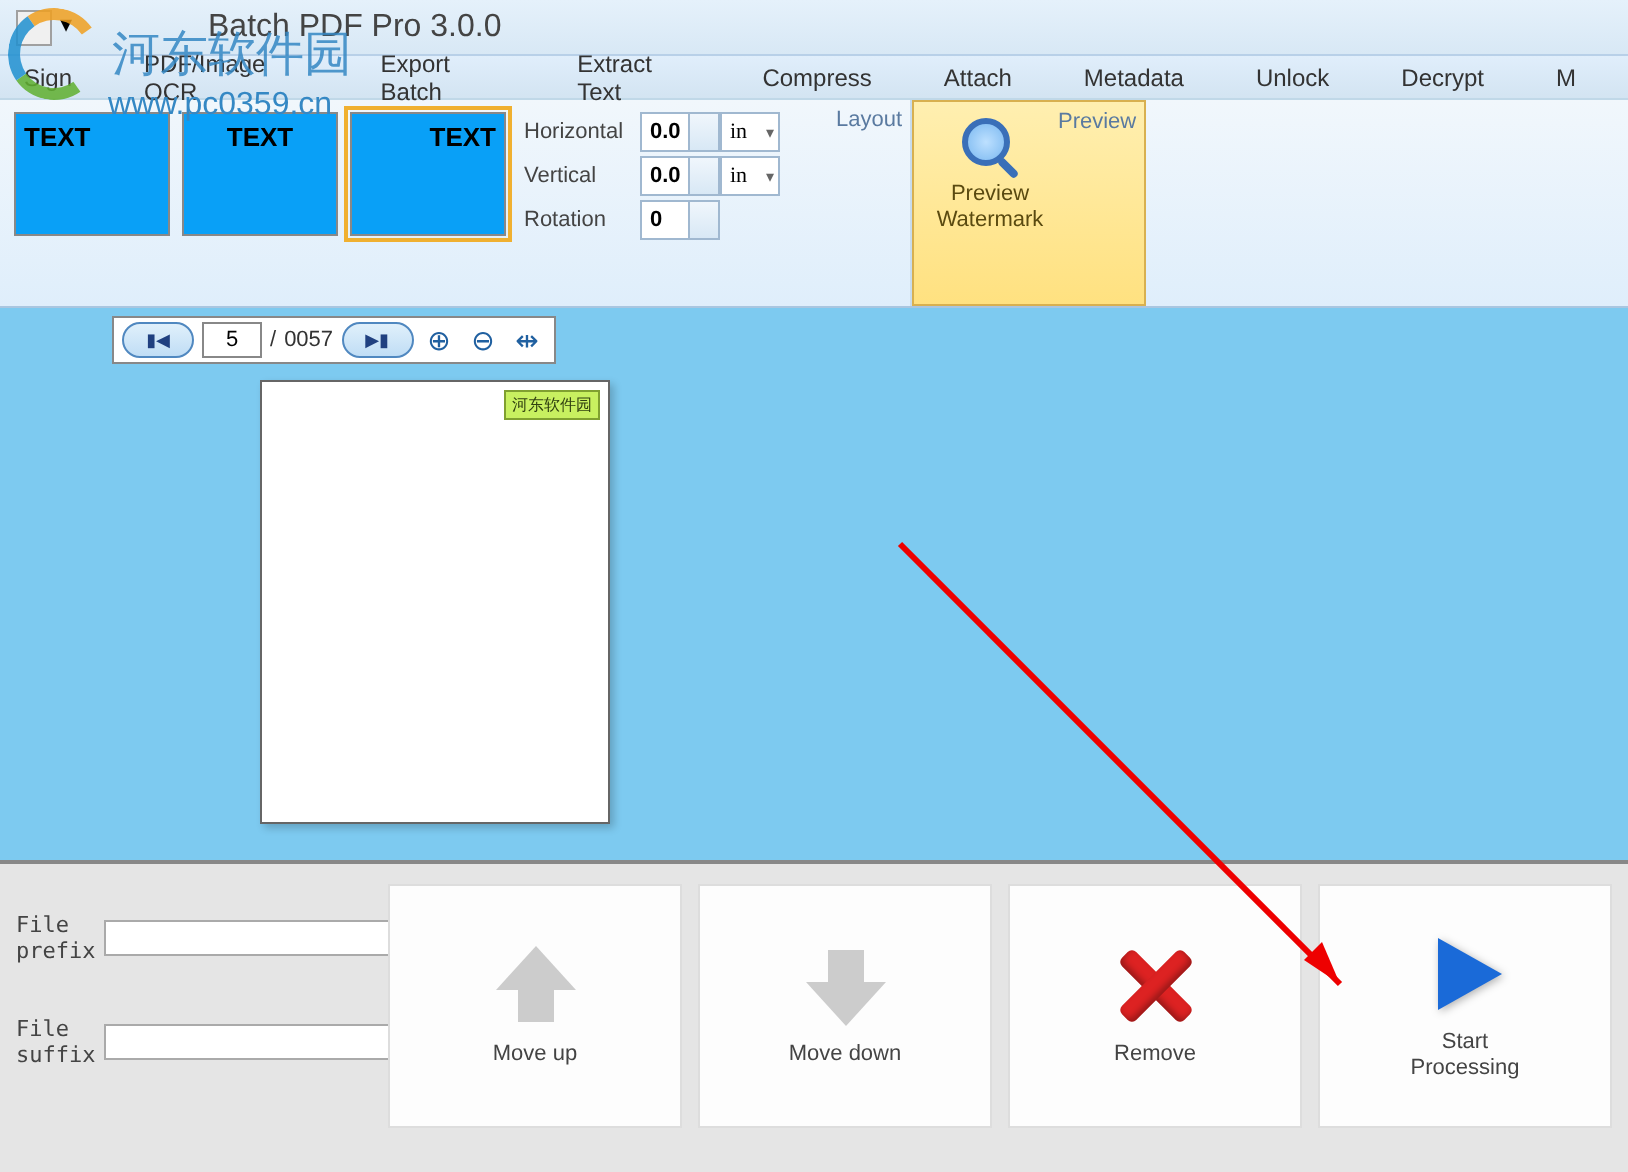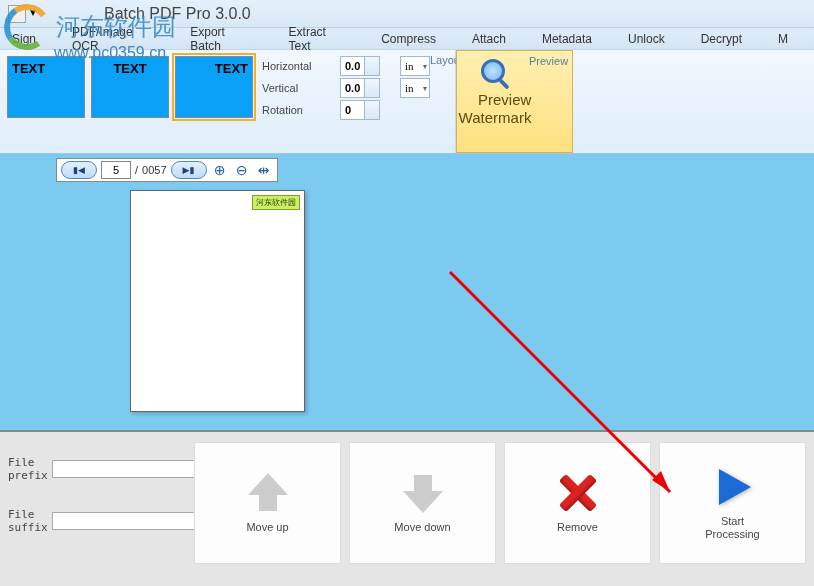--- a/index.html
+++ b/index.html
@@ -12,32 +12,32 @@
 .menu-item:first-child { padding-left: 4px; }
 .ribbon { height: 104px; background: linear-gradient(#f1f7fc, #dfeefb); border-bottom: 1px solid #a9c6e0; display: flex; }
 .ribbon-group { display: flex; flex-direction: row; padding: 2px 4px; border-right: 1px solid #c8dced; }
 .ribbon-group-content { flex: 1; display: flex; align-items: flex-start; }
 .ribbon-group-label { text-align: center; color: #5a7aa0; font-size: 11px; padding: 2px 0; }
 .layout-thumb { width: 78px; height: 62px; background: #09a0f7; border: 1px solid #888; margin: 4px 3px; display: flex; align-items: flex-start; justify-content: flex-start; padding: 4px; font-weight: bold; font-size: 13px; color: #000; cursor: pointer; }
 .layout-thumb.selected { outline: 2px solid #f0b030; outline-offset: 1px; background: #09a0f7; }
 .layout-thumb:nth-child(2) { justify-content: center; }
 .layout-thumb:nth-child(3) { justify-content: flex-end; }
 .layout-controls { display: flex; flex-direction: column; padding: 4px 0 0 6px; gap: 2px; }
-.layout-row { display: flex; align-items: center; gap: 20px; }
+.layout-row { display: flex; align-items: center; gap: 0; }
 .layout-row label { width: 58px; color: #444; font-size: 11px; }
 .spinner { width: 40px; height: 20px; border: 1px solid #a0b8d0; background: #fff; position: relative; display: flex; align-items: center; padding-left: 4px; font-size: 11px; font-weight: bold; }
 .spinner::after { content: ""; position: absolute; right: 0; top: 0; width: 14px; height: 100%; background: linear-gradient(#f0f6fc, #d8e8f5); border-left: 1px solid #a0b8d0; }
 .unit-sel { width: 30px; height: 20px; border: 1px solid #a0b8d0; background: #fff; font-size: 11px; display: flex; align-items: center; padding-left: 4px; position: relative; font-family: Liberation Serif, serif; }
 .unit-sel::after { content: "▾"; position: absolute; right: 2px; font-size: 8px; color: #666; }
 .preview-group { background: linear-gradient(#ffefb0, #ffe180); border: 1px solid #d8b050; }
 .preview-btn { width: 68px; display: flex; flex-direction: column; align-items: center; padding: 4px 0; cursor: pointer; }
 .preview-icon { width: 36px; height: 32px; position: relative; }
 .mag { width: 24px; height: 24px; border: 3px solid #3a6fb8; border-radius: 50%; background: radial-gradient(#bde0ff, #7ab8f0); position: absolute; top: 2px; left: 4px; }
 .mag::after { content: ""; position: absolute; width: 12px; height: 4px; background: #3a6fb8; bottom: -6px; right: -8px; transform: rotate(45deg); border-radius: 2px; }
-.preview-label { font-size: 15px; color: #5a4a10; text-align: right; line-height: 1.2; margin-top: 2px; }
+.preview-label { font-size: 11px; color: #5a4a10; text-align: center; line-height: 1.2; margin-top: 2px; }
 .workspace { height: 278px; background: #7dcaf0; position: relative; border-bottom: 2px solid #888; }
 .nav-bar { position: absolute; top: 4px; left: 56px; height: 24px; background: #fff; border: 1px solid #888; display: flex; align-items: center; padding: 0 4px; gap: 4px; }
 .nav-btn { width: 36px; height: 18px; background: linear-gradient(#e0f0fb, #c0ddf5); border: 1px solid #5088c0; border-radius: 9px; display: flex; align-items: center; justify-content: center; font-size: 9px; color: #204080; cursor: pointer; }
 .nav-input { width: 30px; height: 18px; border: 1px solid #888; text-align: center; font-size: 11px; }
 .nav-total { font-size: 11px; color: #333; }
 .nav-icon { width: 18px; height: 18px; display: flex; align-items: center; justify-content: center; color: #2060a0; cursor: pointer; font-size: 14px; }
 .page-preview { position: absolute; top: 36px; left: 130px; width: 175px; height: 222px; background: #fff; border: 1px solid #666; box-shadow: 2px 2px 4px rgba(0,0,0,0.2); }
 .page-badge { position: absolute; top: 4px; right: 4px; background: #c8f060; border: 1px solid #80a030; font-size: 8px; padding: 1px 3px; color: #304010; }
 .bottom-panel { height: 188px; display: flex; gap: 8px; padding: 10px 8px 0 8px; background: #e5e5e5; }
 .file-fields { width: 178px; display: flex; flex-direction: column; gap: 26px; padding-top: 14px; }

